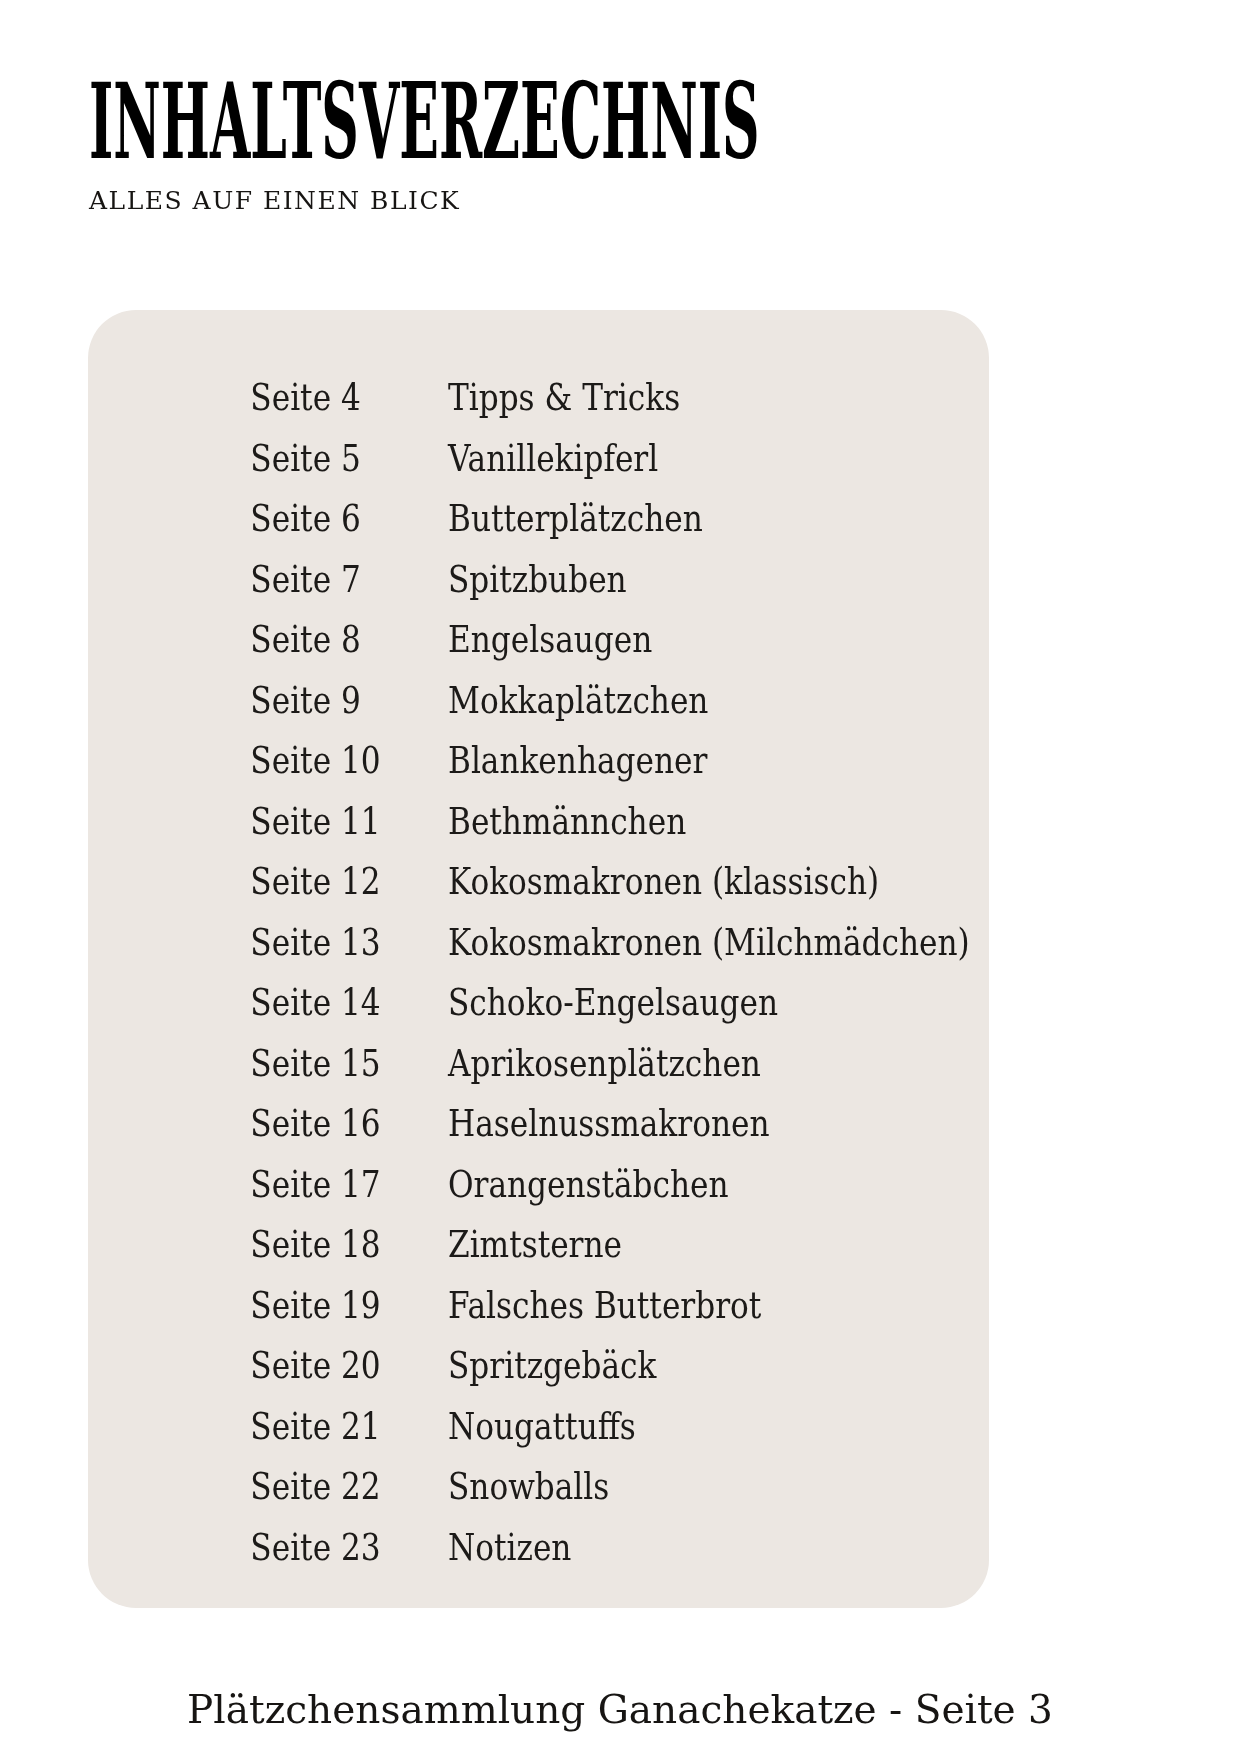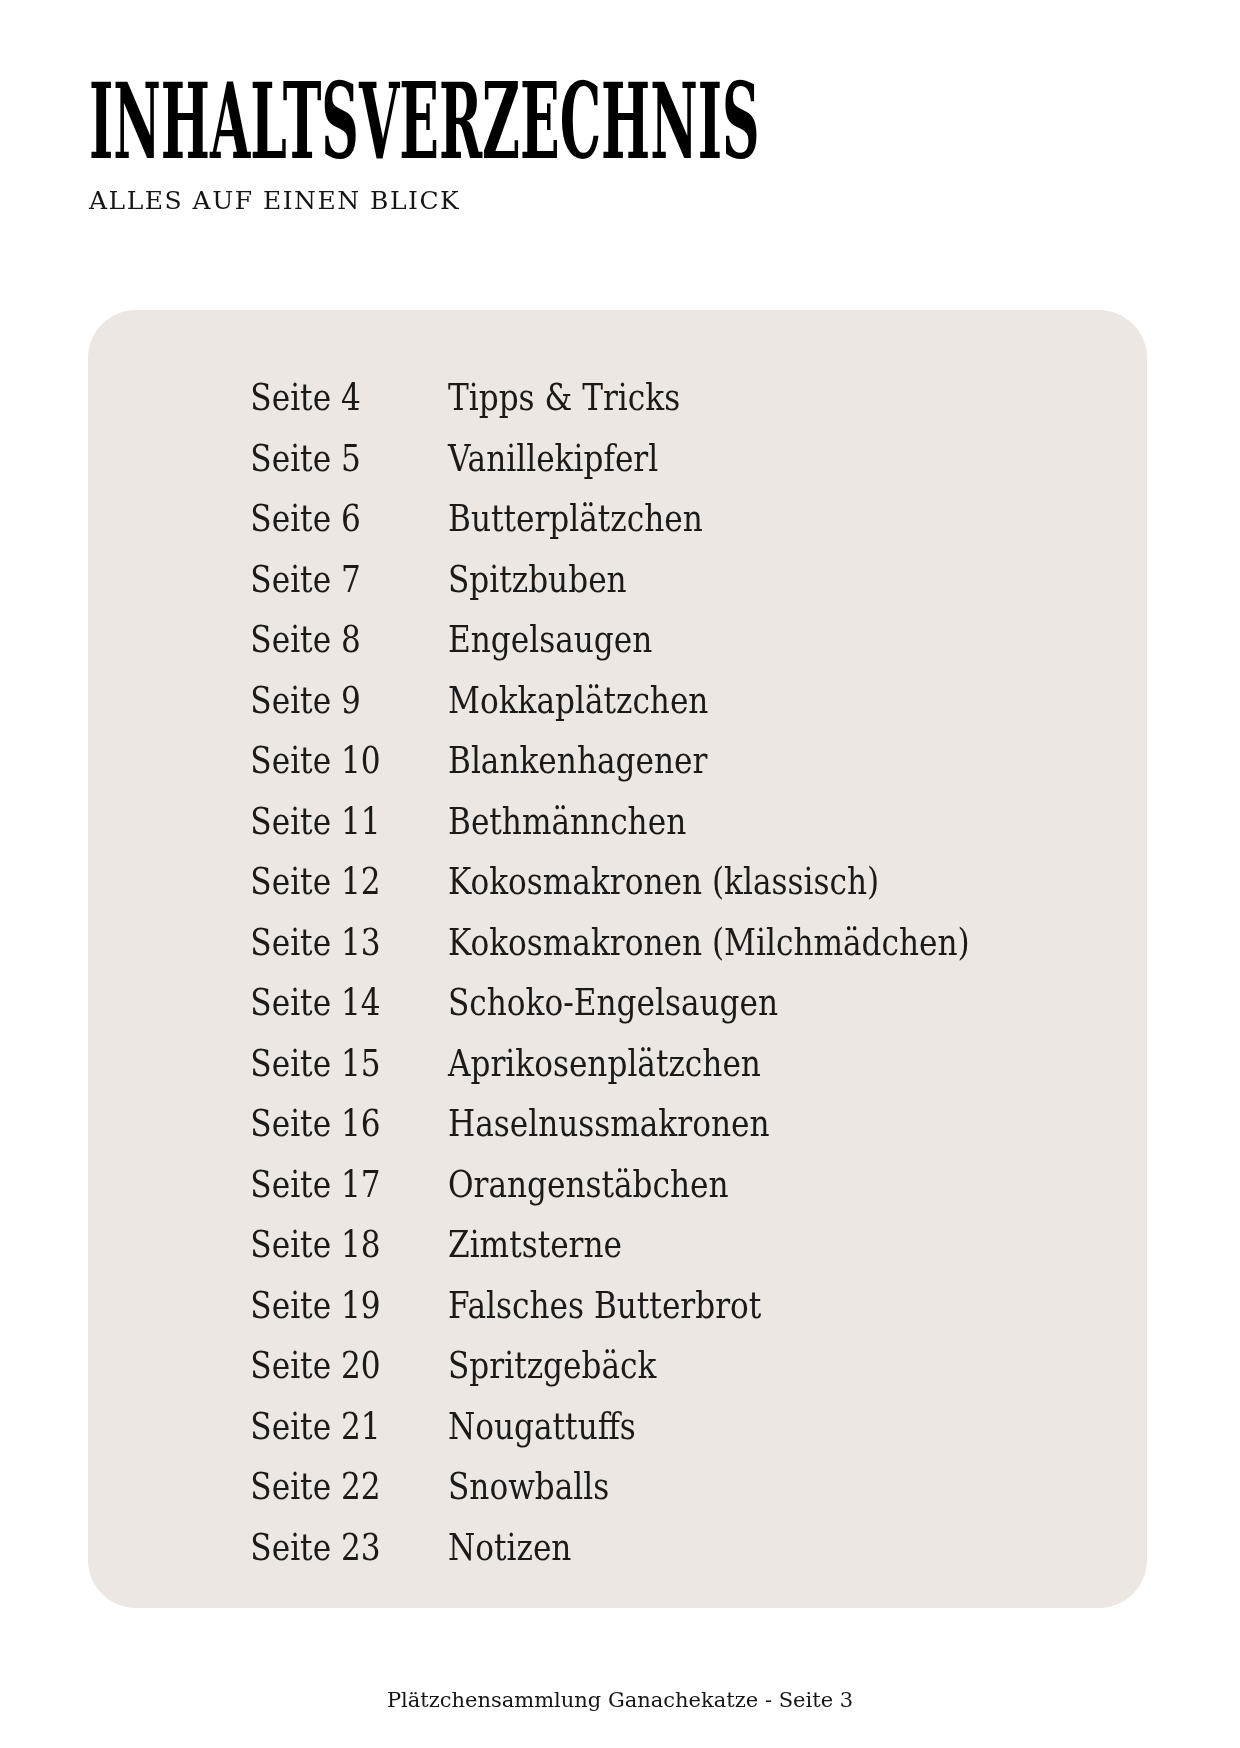--- a/index.html
+++ b/index.html
@@ -35,21 +35,21 @@
     font-size: 25px;
     letter-spacing: 1.5px;
     line-height: 1;
     color: #171513;
     white-space: nowrap;
     text-align: center;
   }
   .toc-box {
     position: absolute;
     left: 88px; top: 310px;
-    width: 1059px; height: 1298px;
+    width: 901px; height: 1298px;
     background: var(--box-bg);
     border-radius: 48px;
     overflow: hidden;
   }
   .toc-list {
     position: absolute;
     left: 0; top: 57px;
     width: 1290px;
     transform: scaleX(0.82);
     transform-origin: left top;
@@ -66,21 +66,21 @@
     flex: 0 0 auto;
   }
   .toc-entry-title {
     flex: 1 1 auto;
   }
   .page-footer {
     position: absolute;
     left: 0; top: 1690px;
     width: 1240px;
     text-align: center;
-    font-size: 21px;
+    font-size: 39px;
     line-height: 1;
     color: #171513;
   }
 </style>
 </head>
 <body>
 
 <div class="page-title">INHALTSVERZECHNIS</div>
 
 <div class="page-subtitle">ALLES AUF EINEN BLICK</div>

